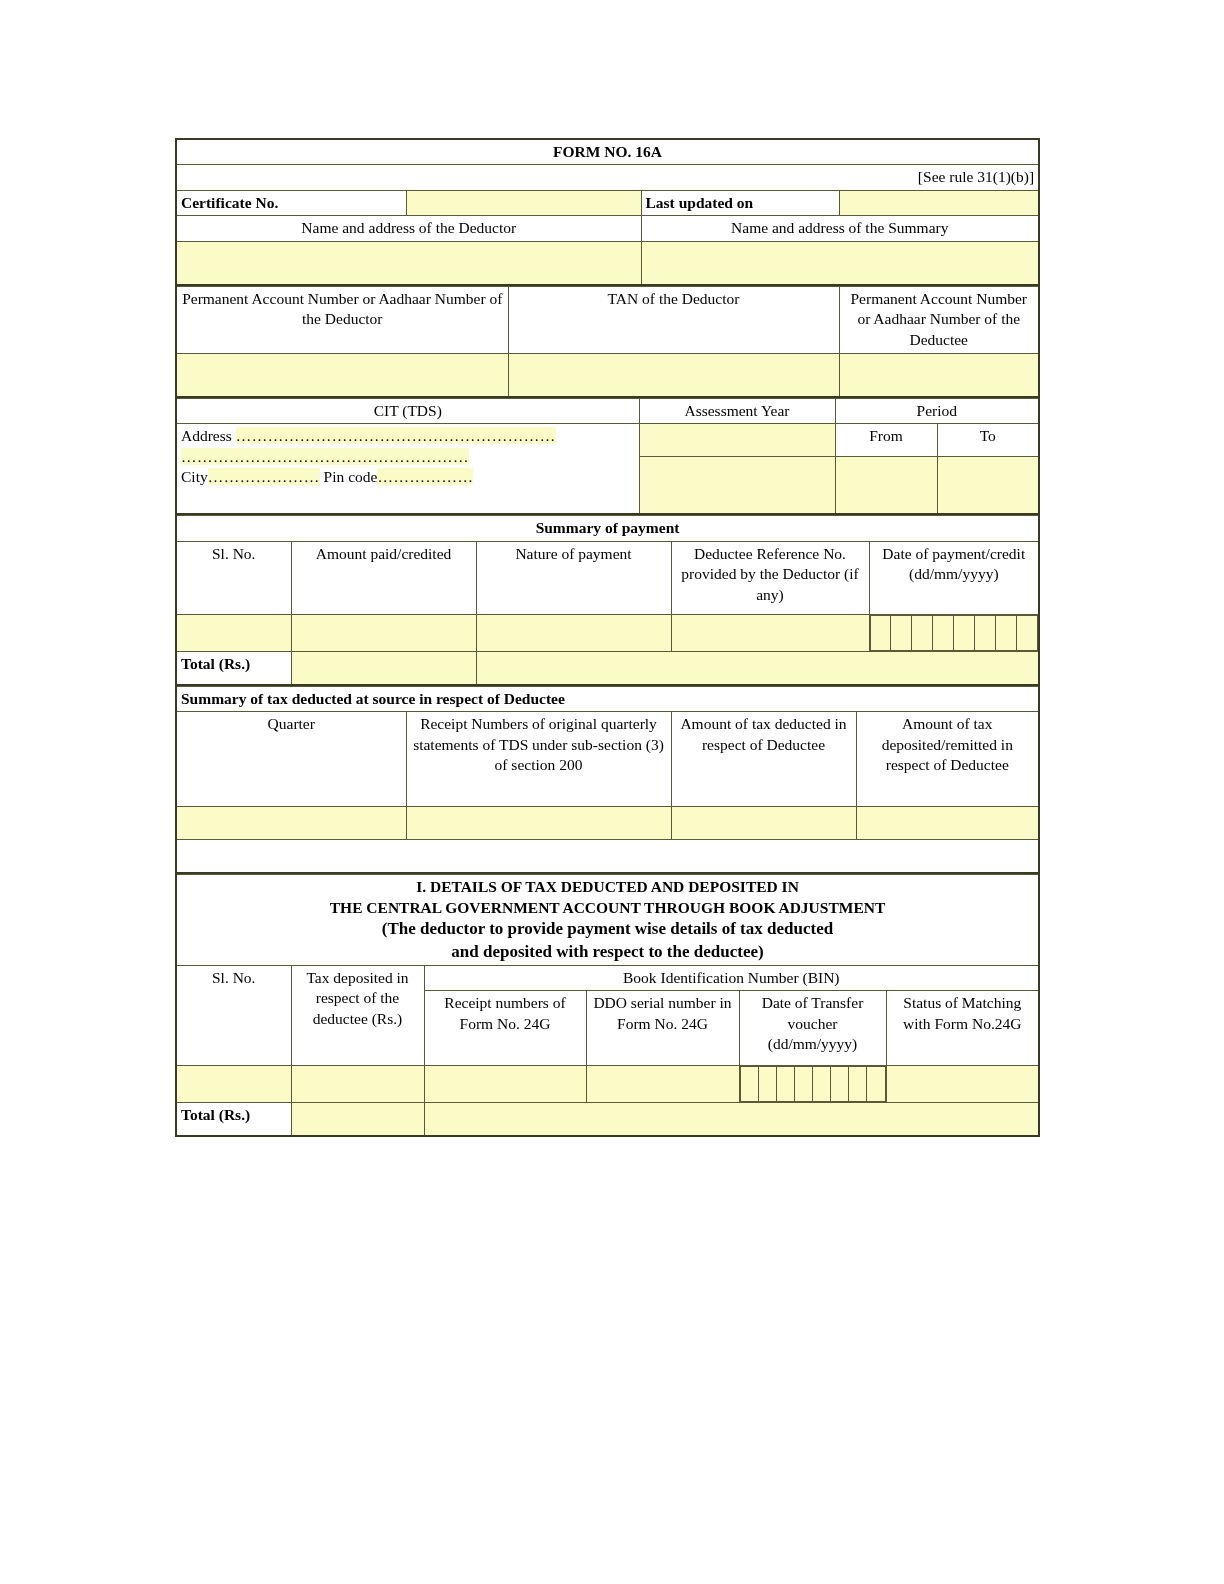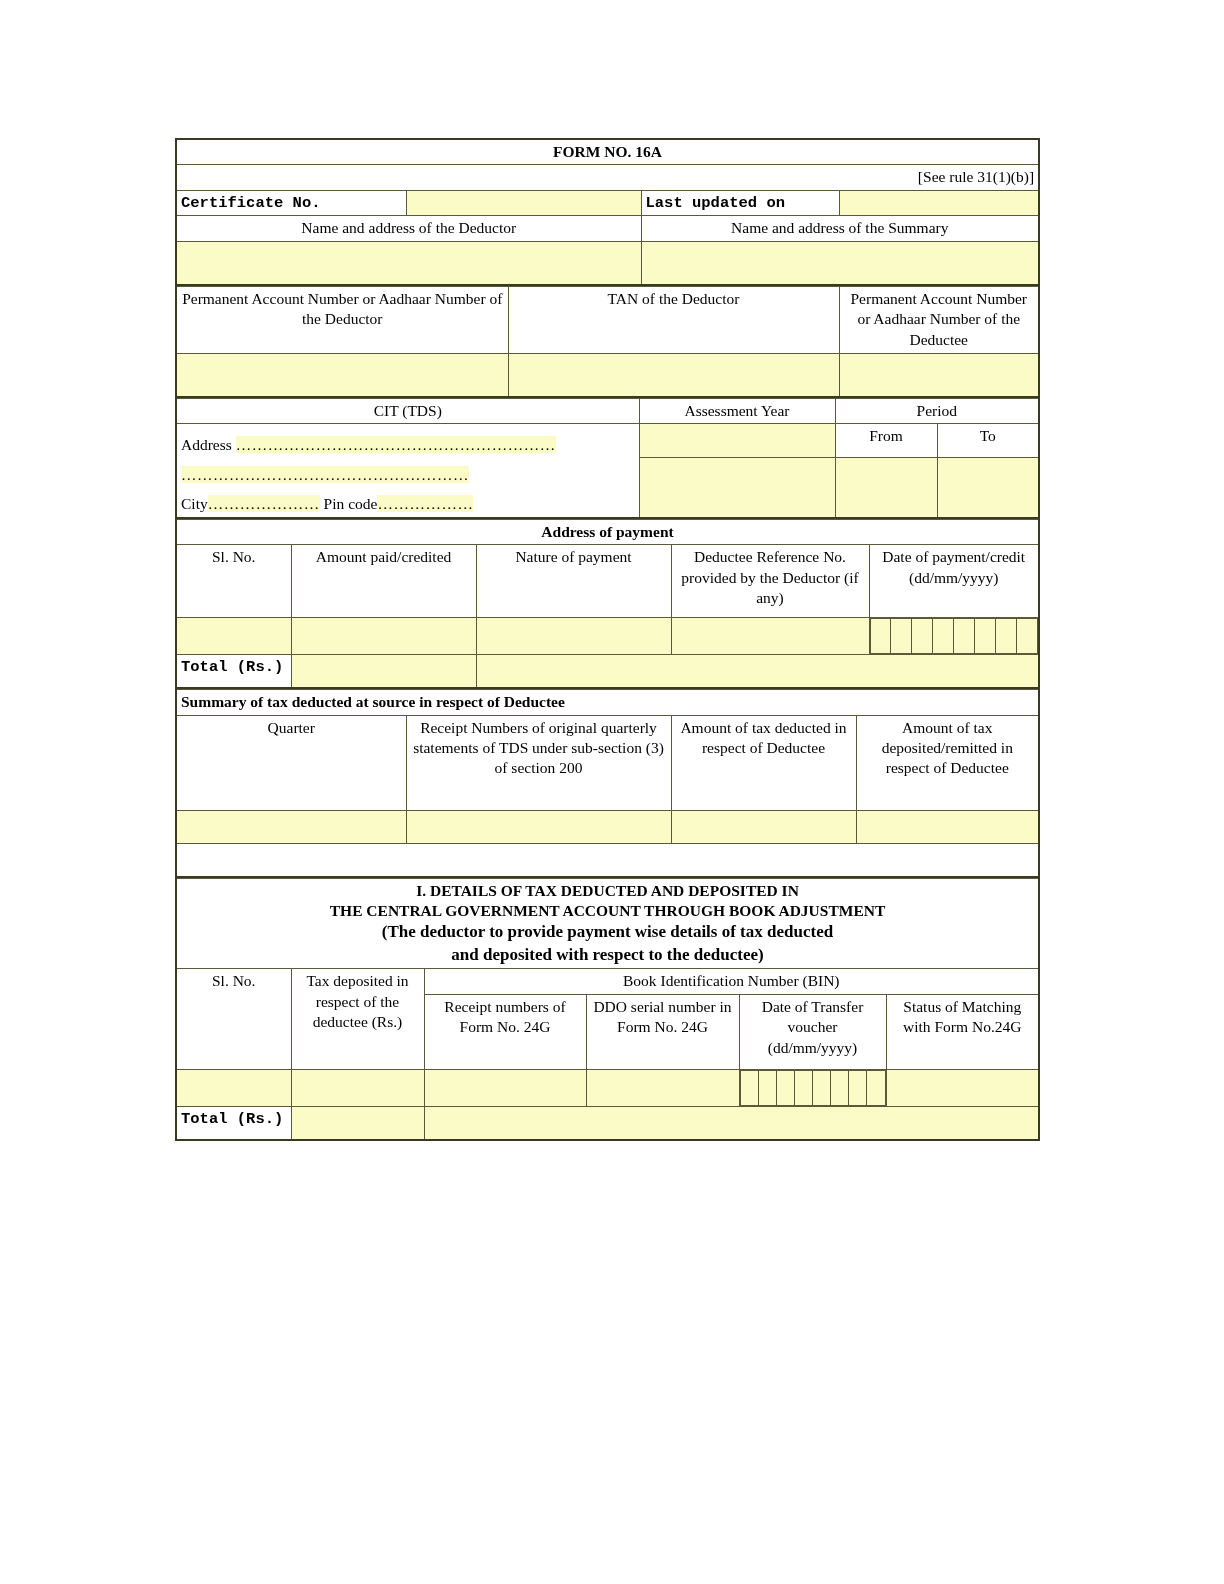--- a/index.html
+++ b/index.html
@@ -28,21 +28,21 @@
   }
   table.form td {
     border: 1px solid #5a5a3a;
     padding: 2px 4px;
     vertical-align: top;
     font-size: 15.5px;
     line-height: 1.32;
     background: #ffffff;
   }
   .b   { font-weight: bold; }
-  .lft { text-align: left; font-family: Liberation Mono, monospace; }
+  .lft { text-align: left; }
   .yel { background: #fbfbc8 !important; }
   .title {
     font-weight: bold;
     text-align: center;
     font-size: 16.5px;
     padding: 6px 4px;
   }
   .subtitle {
     text-align: right;
     font-size: 16px;
@@ -79,21 +79,21 @@
     padding: 0;
     height: 34px;
   }
   td.nopad { padding: 0 !important; border: 0 !important; }
   
   .cit-body {
     padding: 4px 5px 8px 5px;
     font-size: 16px;
     line-height: 1.55;
   }
-  .cit-line { white-space: nowrap; margin-top: 9px; }
+  .cit-line { white-space: nowrap; }
   .dots { letter-spacing: 0.5px; }
   .secI {
     font-weight: bold;
     text-align: center;
     font-size: 16px;
     padding: 7px 4px 8px 4px;
     line-height: 1.38;
     margin-left: 45px;
   }
   .secI .small { font-size: 17px; }
@@ -189,21 +189,21 @@
   <table class="form" style="border-top:0">
     <colgroup>
       <col style="width:115px">
       <col style="width:185px">
       <col style="width:195px">
       <col style="width:198px">
       <col style="width:170px">
     </colgroup>
     <tbody>
       <tr>
-        <td class="banner" colspan="5">Address of payment</td>
+        <td class="banner" colspan="5">Summary of payment</td>
       </tr>
       <tr>
         <td class="hdr" style="height:68px">Sl. No.</td>
         <td class="hdr">Amount paid/credited</td>
         <td class="hdr">Nature of payment</td>
         <td class="hdr">Deductee Reference No. provided by the Deductor (if any)</td>
         <td class="hdr">Date of payment/credit (dd/mm/yyyy)</td>
       </tr>
       <tr>
         <td class="yel fill-short"></td>

